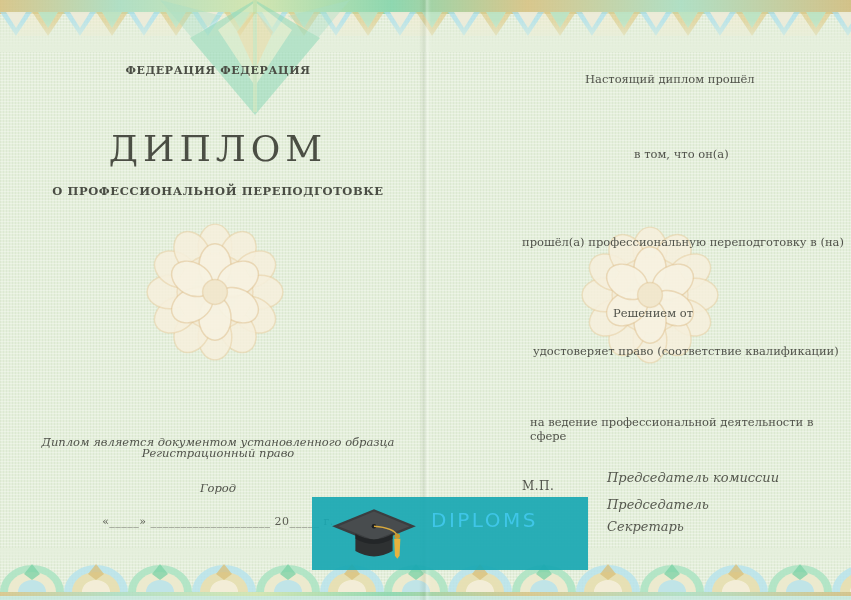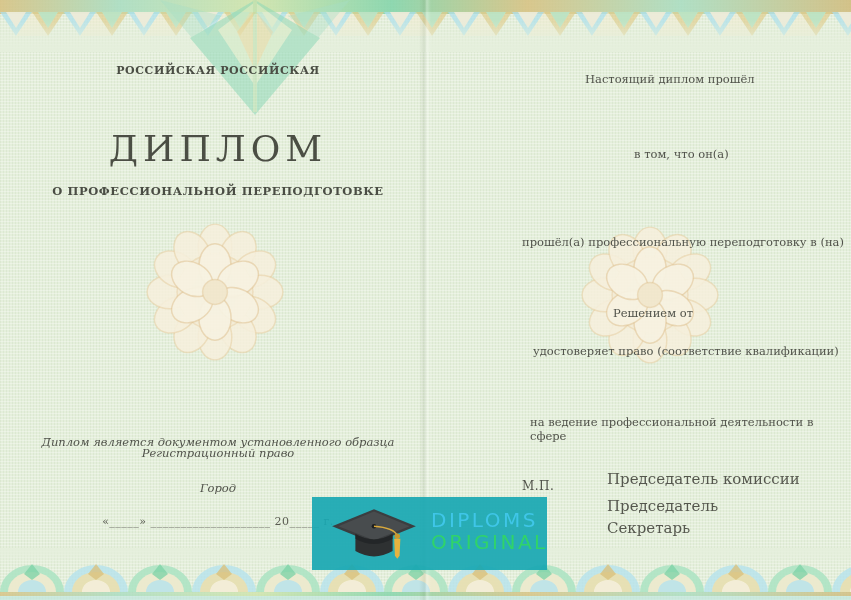--- a/index.html
+++ b/index.html
@@ -33,24 +33,24 @@
   .date-line{left:40px;top:515px;width:356px;font-size:11px;letter-spacing:.5px;color:#5a5c52;}
   
   .r-line{font-size:11.5px;color:#50524a;}
   .issued{left:585px;top:72px;}
   .recipient{left:607px;top:147px;margin-left:27px;}
   .retraining{left:522px;top:235px;}
   .decision{left:613px;top:306px;}
   .certify{left:533px;top:344px;}
   .activity{left:530px;top:415px;}
   .seal{left:522px;top:479px;font-size:12px;letter-spacing:.5px;}
-  .sig{left:607px;font-size:15px;color:#55574e;text-align:right;}
+  .sig{left:607px;font-size:13px;font-style:italic;color:#55574e;text-align:right;}
   .sig1{top:470px;} .sig2{top:497px;} .sig3{top:519px;}
   
-  .wm-panel{left:312px;top:497px;width:235px;height:73px;background:rgba(24,167,178,0.92);}
+  .wm-panel{left:312px;top:497px;width:276px;height:73px;background:rgba(24,167,178,0.92);}
   .wm-cap{left:11px;top:6px;width:102px;height:62px;position:absolute;}
   .wm-text{position:absolute;left:119px;top:12px;font-family:"DejaVu Sans",sans-serif;
     font-size:20px;letter-spacing:2.5px;line-height:22px;font-weight:normal;}
   .wm-l1{color:#3fc6e8;}
   .wm-l2{color:#30d36a;}
 </style>
 </head>
 <body>
 
 <div id="canvas">
@@ -151,21 +151,21 @@
   <svg class="abs rosette left" viewBox="0 0 200 200">
     <use href="#rosette-symbol" width="200" height="200"></use>
   </svg>
   <svg class="abs rosette right" viewBox="0 0 200 200">
     <use href="#rosette-symbol" width="200" height="200"></use>
   </svg>
 
   <div class="abs fold"></div>
 
   <div>
-    <div class="abs ctr country">РОССИЙСКАЯ РОССИЙСКАЯ</div>
+    <div class="abs ctr country">ФЕДЕРАЦИЯ ФЕДЕРАЦИЯ</div>
     <div class="abs ctr title">ДИПЛОМ</div>
     <div class="abs ctr subtitle">О ПРОФЕССИОНАЛЬНОЙ ПЕРЕПОДГОТОВКЕ</div>
     <div class="abs ctr statement">Диплом является документом установленного образца</div>
     <div class="abs ctr reg-label">Регистрационный право</div>
     <div class="abs ctr city-label">Город</div>
     <div class="abs ctr date-line">«_____» ____________________ 20_____ г.</div>
   </div>
 
   <div>
     <div class="abs r-line issued">Настоящий диплом прошёл</div>
@@ -186,17 +186,16 @@
       <polygon points="60,11 106,30 60,48 14,30" fill="#53575a" opacity="0.55"></polygon>
       <path d="M36,40 Q60,54 84,40 L84,62 Q60,76 36,62 Z" fill="#2e3132"></path>
       <path d="M36,40 Q60,54 84,40 L84,46 Q60,60 36,46 Z" fill="#1f2223" opacity="0.7"></path>
       <circle cx="60" cy="30" r="3" fill="#1c1e1f"></circle>
       <path d="M60,30 Q86,32 90,42" stroke="#d9a93c" stroke-width="2.2" fill="none"></path>
       <circle cx="90" cy="43" r="3.6" fill="#c9992f"></circle>
       <polygon points="86,46 94,46 93,68 90,72 87,68" fill="#e6b33f"></polygon>
     </svg>
     <div class="wm-text">
       <div class="wm-l1">DIPLOMS</div>
-      <div class="wm-l2">ORIGINAL</div>
     </div>
   </div>
 
 </div>
 
 </body></html>

